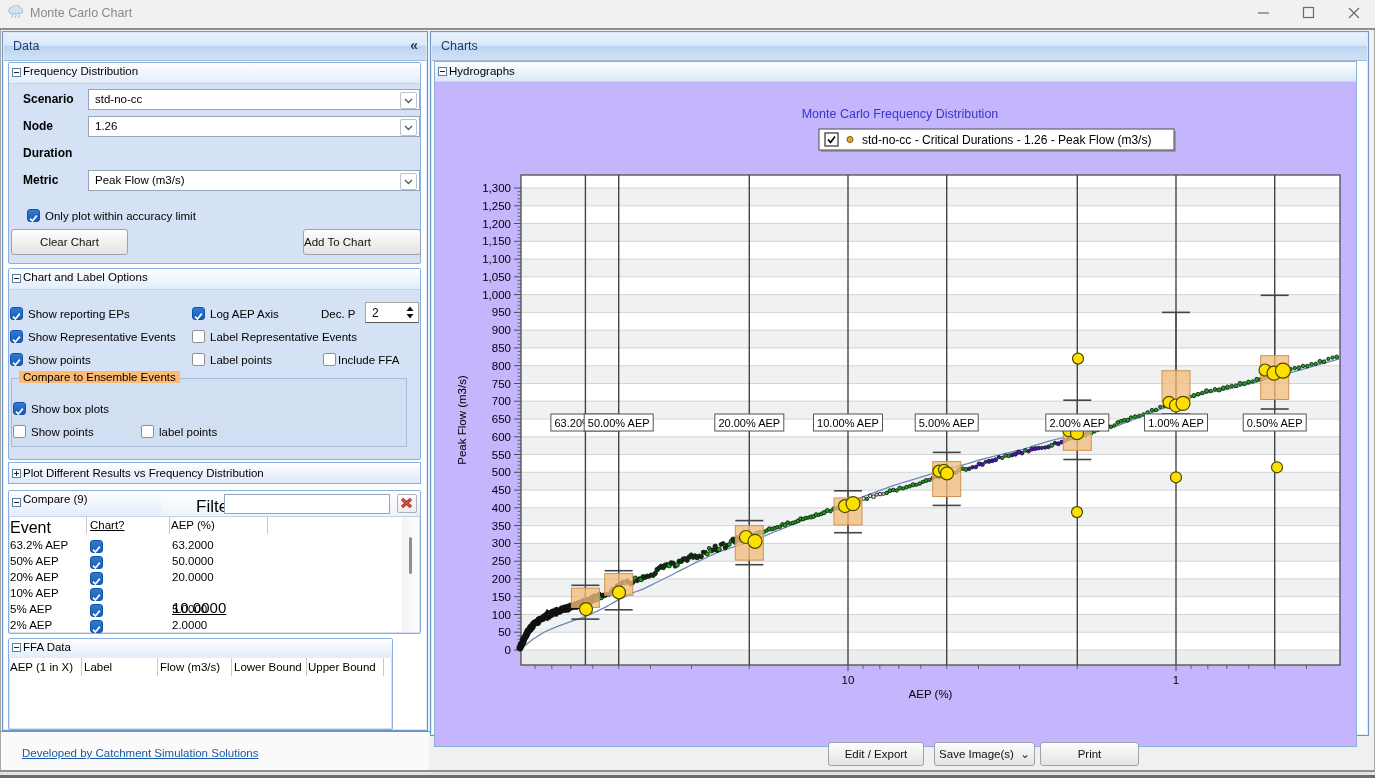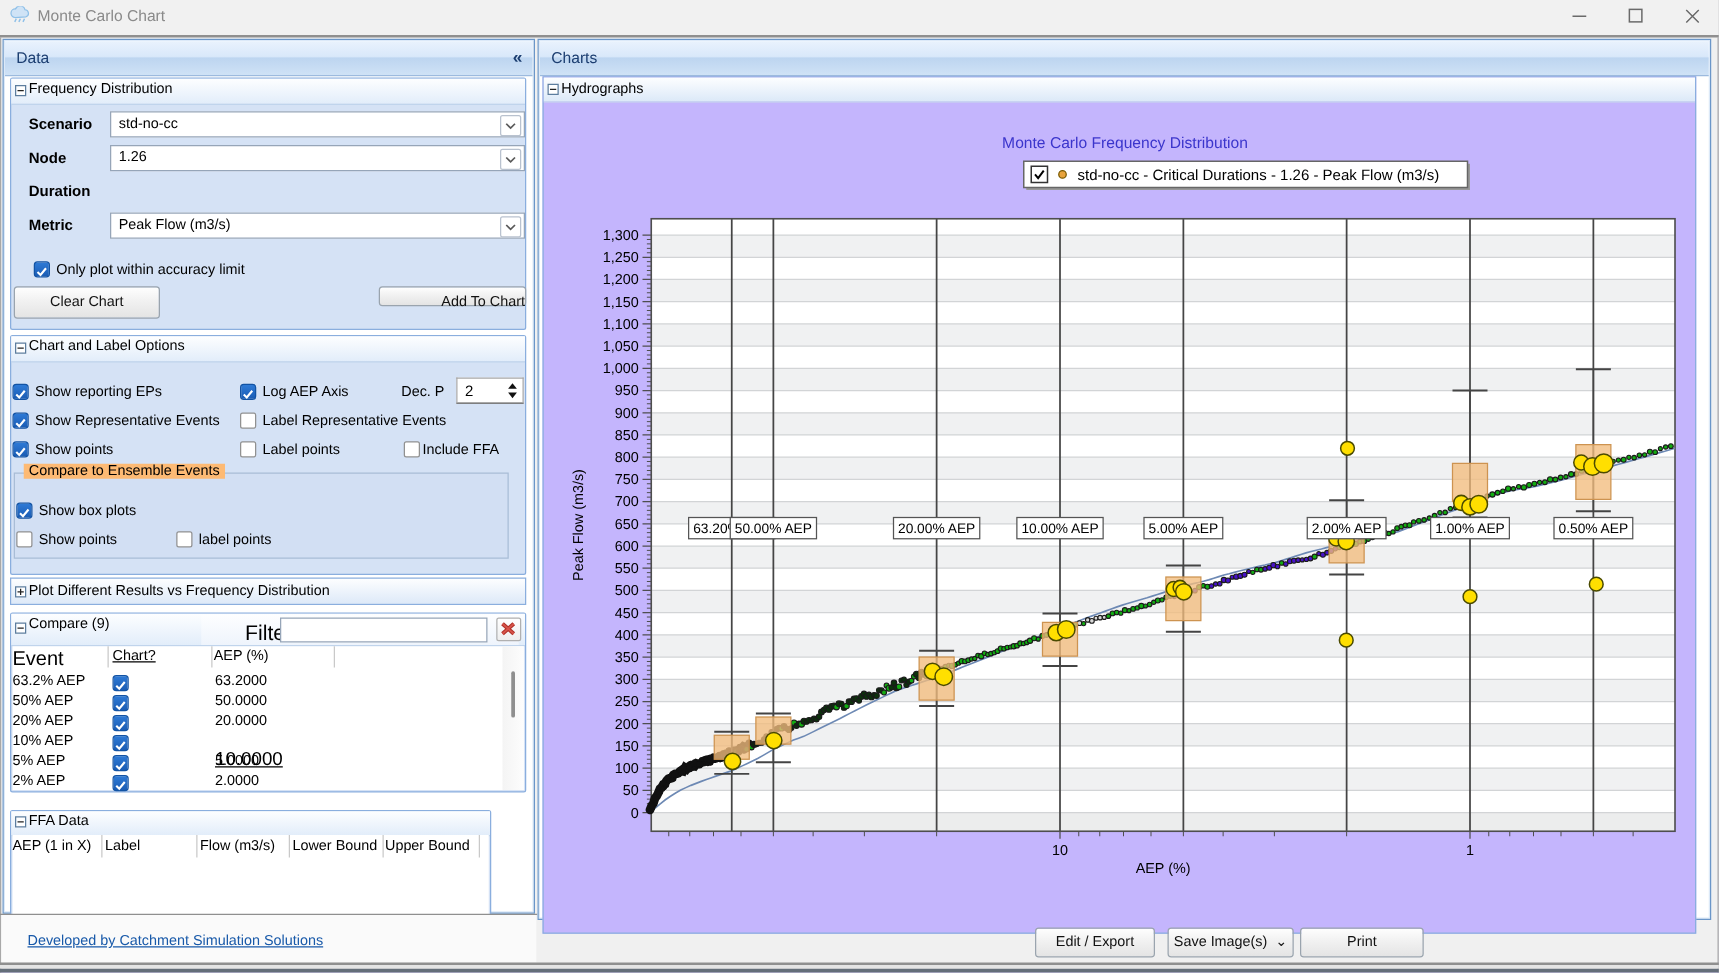--- a/index.html
+++ b/index.html
@@ -54,21 +54,21 @@
             <svg width="13" height="13" style="position:absolute;left:1px;top:1px">
               <path d="M3 5 L6.5 8.5 L10 5" fill="none" stroke="#5a5a5a" stroke-width="1.4"></path>
             </svg>
           </div>
         </div>
         <div style="position:absolute;left:18px;top:146px;width:13px;height:13px;border-radius:3px;background:linear-gradient(#2e7ad6,#1a5cb4);border:1px solid #1253a4;box-sizing:border-box;"><svg width="11" height="11" style="position:relative;left:0;top:0">
             <path d="M2 5.6 L4.4 8 L8.8 2.6" fill="none" stroke="#fff" stroke-width="1.7"></path>
           </svg></div>
         <div style="position:absolute;left:36px;top:147px;font-size:11.5px;">Only plot within accuracy limit</div>
         <div style="position:absolute;left:2px;top:166px;width:117px;height:26px;background:linear-gradient(#fefefe,#f1f1f1 45%,#e4e4e4);border:1px solid #9aa4ae;border-radius:3px;box-sizing:border-box;text-align:center;line-height:24px;font-size:11.5px;color:#111;">Clear Chart</div>
-        <div style="position:absolute;left:294px;top:166px;width:118px;height:16px;background:linear-gradient(#fefefe,#f1f1f1 45%,#e4e4e4);border:1px solid #9aa4ae;border-radius:3px;box-sizing:border-box;text-align:right;line-height:24px;font-size:11.5px;color:#111;">Add To Chart</div>
+        <div style="position:absolute;left:294px;top:166px;width:118px;height:26px;background:linear-gradient(#fefefe,#f1f1f1 45%,#e4e4e4);border:1px solid #9aa4ae;border-radius:3px;box-sizing:border-box;text-align:left;line-height:24px;font-size:11.5px;color:#111;">Add To Chart</div>
       </div>
     </div>
 <div class="abs" style="left:5px;top:236px;">
       <div style="position:relative;left:0;top:0;width:413px;height:192px;background:#d5e2f5;border:1px solid #8aaede;border-radius:2px;box-sizing:border-box;">
         <div style="position:absolute;left:0;top:0;right:0;height:20px;background:linear-gradient(#fdfeff,#e2edfa);border-bottom:1px solid #c0d4ec;"></div>
         <div style="position:absolute;left:3px;top:5px;width:9px;height:9px;background:#fff;border:1px solid #5c7d9e;box-sizing:border-box;">
           <div style="position:absolute;left:1px;top:3px;width:5px;height:1px;background:#222;"></div>
         </div>
         <div style="position:absolute;left:14px;top:2px;font-size:11.5px;color:#000;">Chart and Label Options</div>
         <div style="position:absolute;left:1px;top:38px;width:13px;height:13px;border-radius:3px;background:linear-gradient(#2e7ad6,#1a5cb4);border:1px solid #1253a4;box-sizing:border-box;"><svg width="11" height="11" style="position:relative;left:0;top:0">
@@ -172,21 +172,21 @@
           <div style="position:absolute;left:80px;top:103px;width:13px;height:13px;border-radius:3px;background:linear-gradient(#2e7ad6,#1a5cb4);border:1px solid #1253a4;box-sizing:border-box;"><svg width="11" height="11" style="position:relative;left:0;top:0">
               <path d="M2 5.6 L4.4 8 L8.8 2.6" fill="none" stroke="#fff" stroke-width="1.7"></path>
             </svg></div>
           <div style="position:absolute;left:162px;top:102px;font-size:11.5px;">2.0000</div>
           <div style="position:absolute;right:0px;top:0px;width:17px;height:115px;background:linear-gradient(90deg,#f4f4f4,#fdfdfd);"></div>
           <div style="position:absolute;right:7px;top:20px;width:3px;height:37px;background:#8f8f8f;border-radius:2px;"></div>
         </div>
       </div>
     </div>
 <div class="abs" style="left:5px;top:606px;">
-      <div style="position:relative;left:0;top:0;width:385px;height:92px;background:#d5e2f5;border:1px solid #8aaede;border-radius:2px;box-sizing:border-box;margin-top:10px;">
+      <div style="position:relative;left:0;top:0;width:385px;height:92px;background:#d5e2f5;border:1px solid #8aaede;border-radius:2px;box-sizing:border-box;">
         <div style="position:absolute;left:0;top:0;right:0;height:19px;background:linear-gradient(#fdfeff,#e2edfa);border-bottom:1px solid #c0d4ec;"></div>
         <div style="position:absolute;left:3px;top:4px;width:9px;height:9px;background:#fff;border:1px solid #5c7d9e;box-sizing:border-box;">
           <div style="position:absolute;left:1px;top:3px;width:5px;height:1px;background:#222;"></div>
         </div>
         <div style="position:absolute;left:14px;top:2px;font-size:11.5px;color:#000;">FFA Data</div>
         <div style="position:absolute;left:1px;top:19px;right:1px;bottom:1px;background:#fff;">
           <div style="position:absolute;left:0px;top:3px;font-size:11.5px;">AEP (1 in X)</div>
           <div style="position:absolute;left:74px;top:3px;font-size:11.5px;">Label</div>
           <div style="position:absolute;left:150px;top:3px;font-size:11.5px;">Flow (m3/s)</div>
           <div style="position:absolute;left:224px;top:3px;font-size:11.5px;">Lower Bound</div>

